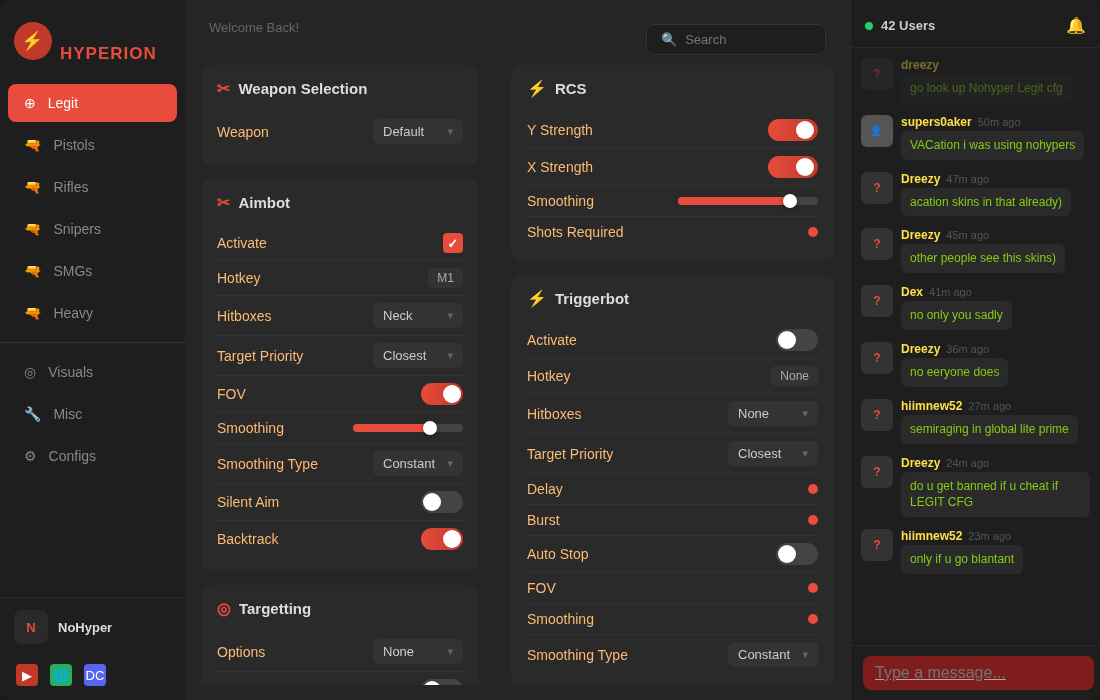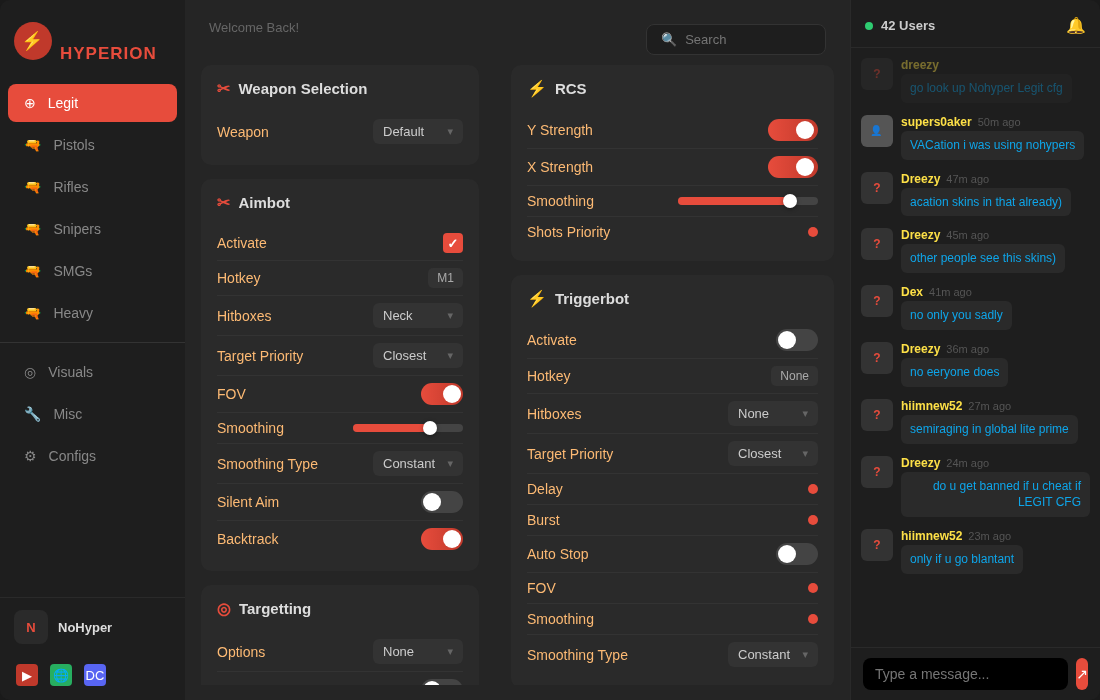--- a/index.html
+++ b/index.html
@@ -322,41 +322,41 @@
     .chat-msg-header {
       display: flex; align-items: center; gap: 6px; margin-bottom: 2px;
     }
     .chat-user { color: #fde047; font-size: 12px; font-weight: 600; }
     .chat-time { color: #555; font-size: 11px; }
     .chat-text {
       background: #2a2a2a;
       border-radius: 6px;
       padding: 6px 9px;
       font-size: 12px;
-      color: #0ea5e9;
+      color: #84cc16;
       line-height: 1.4;
-      text-align: right;
     }
 
     .chat-input-area {
       display: flex;
       align-items: center;
       gap: 8px;
       padding: 10px 12px;
       border-top: 1px solid #2a2a2a;
     }
     .chat-input {
       flex: 1;
-      background: #000000;
+      background: #7f1d1d;
       border: none;
       border-radius: 8px;
       padding: 8px 12px;
       color: #aaa;
-      font-size: 14px;
+      font-size: 16px;
       outline: none;
+      text-decoration: underline;
     }
     .chat-send-btn {
       width: 32px; height: 32px;
       background: #e74c3c;
       border-radius: 7px;
       display: flex; align-items: center; justify-content: center;
       cursor: pointer;
       color: white;
       font-size: 14px;
     }
@@ -559,21 +559,21 @@
         </div>
         <div class="row">
           <span class="row-label">Smoothing</span>
           <div class="slider-track rcs-slider">
             <div class="slider-fill" style="width:80%;">
               <div class="slider-thumb"></div>
             </div>
           </div>
         </div>
         <div class="row">
-          <span class="row-label">Shots Priority</span>
+          <span class="row-label">Shots Required</span>
           <div class="dot"></div>
         </div>
       </div>
 
       <div class="card">
         <div class="card-header">
           <span class="card-icon">⚡</span>
           <span>Triggerbot</span>
         </div>
         <div class="row">

